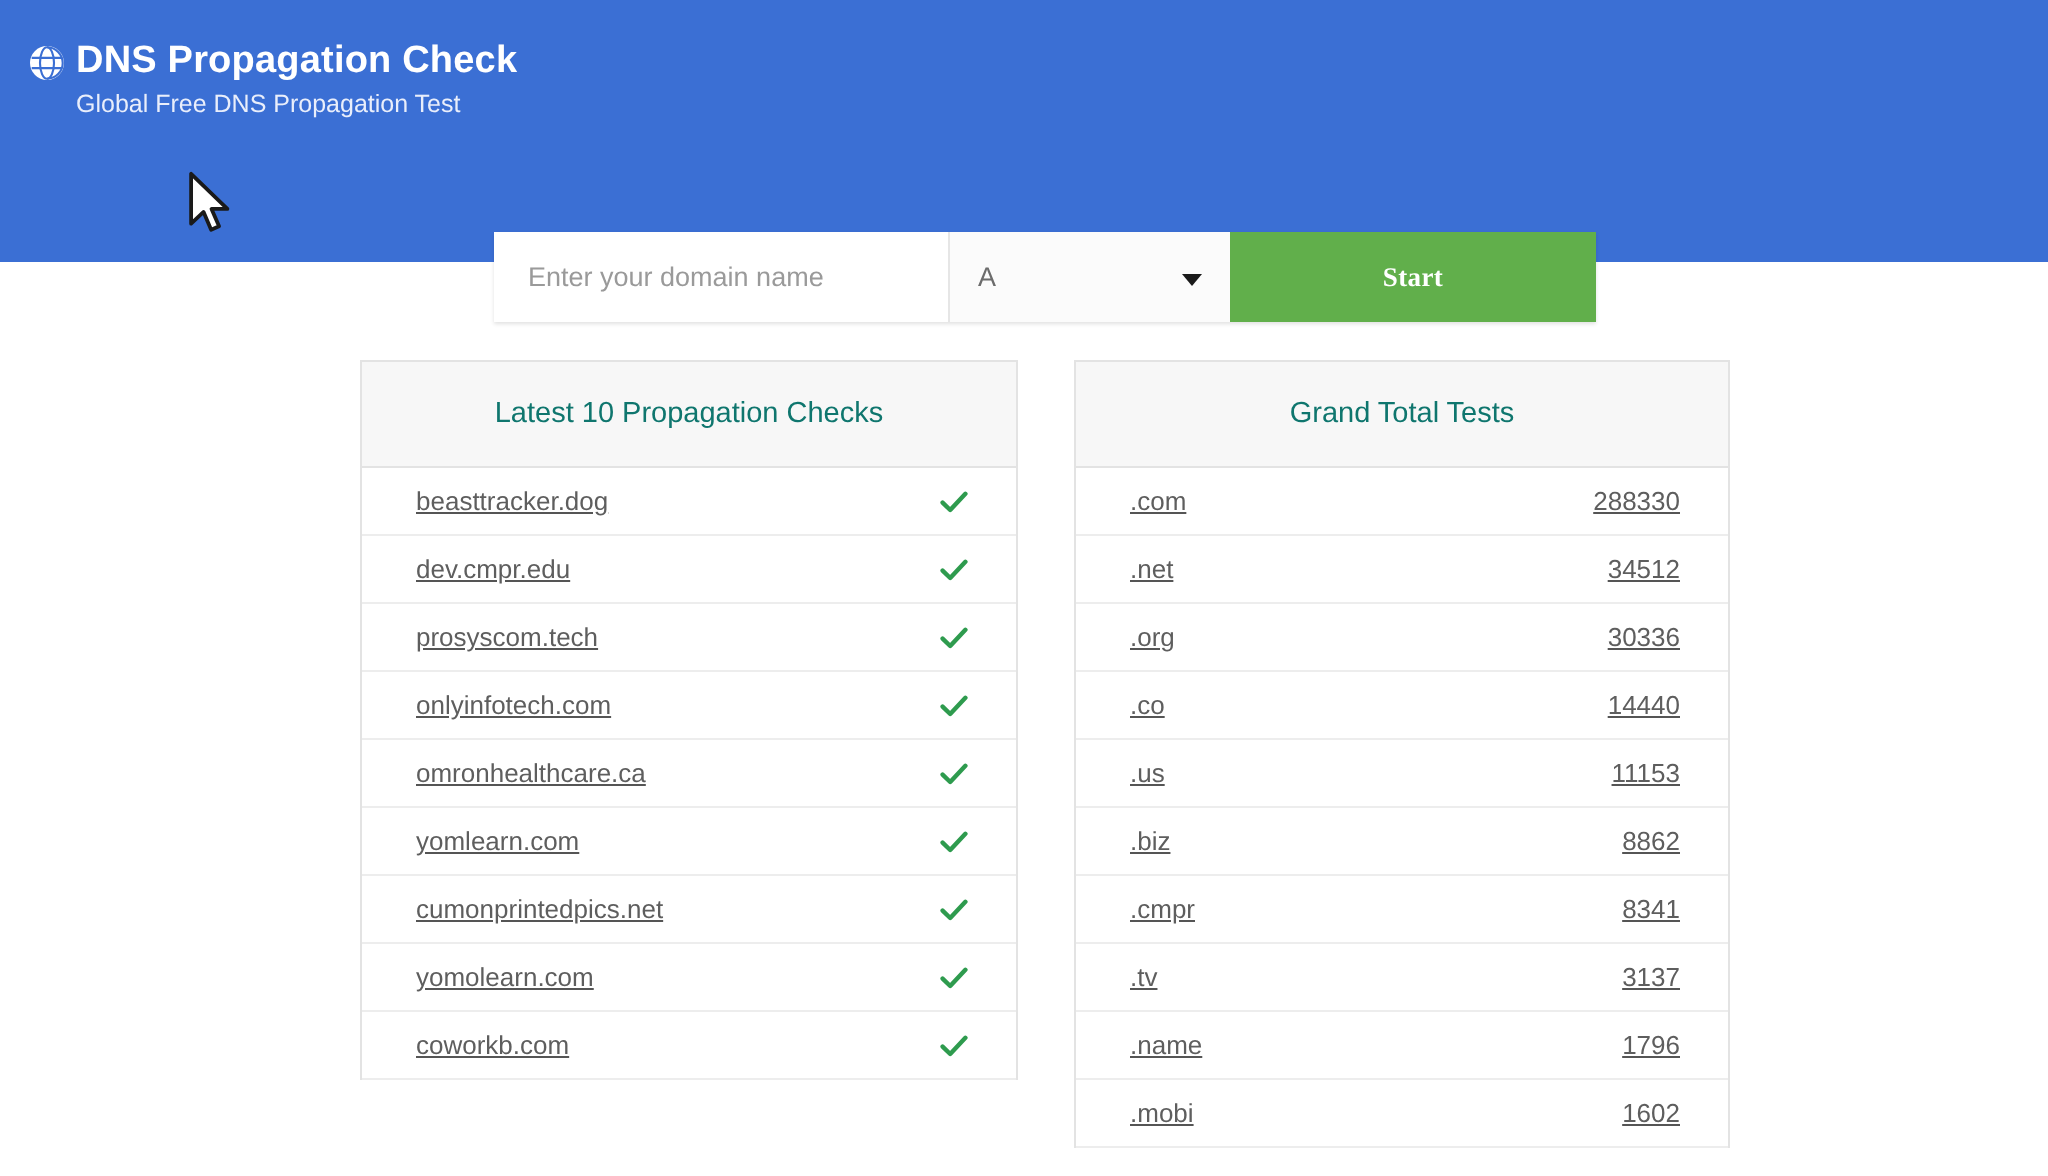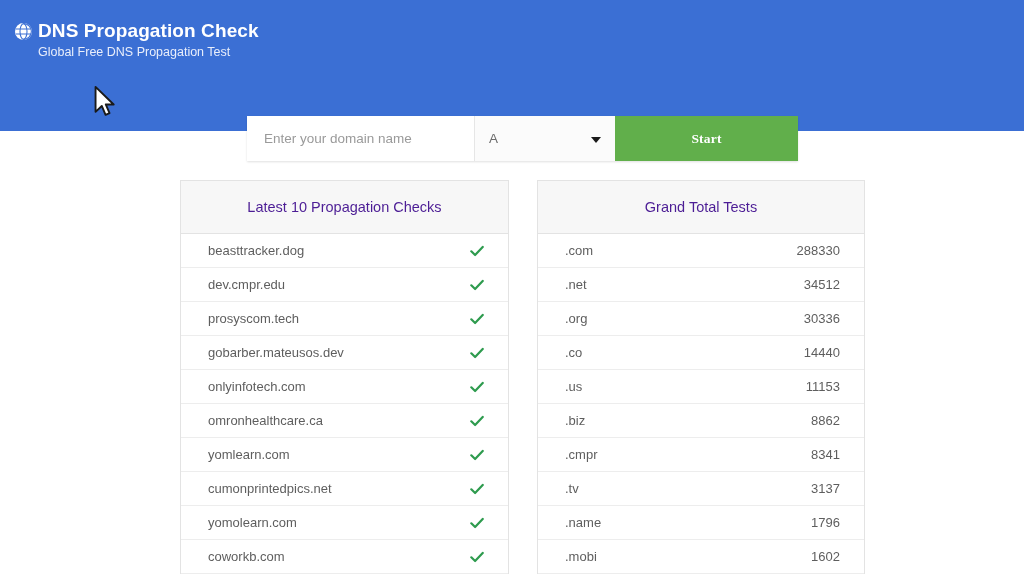--- a/index.html
+++ b/index.html
@@ -149,24 +149,24 @@
   .panel-right { left: 537px; width: 328px; }
 
   .panel-head {
     height: 53px;
     background: #f7f7f7;
     border-bottom: 1px solid #e3e3e3;
     display: flex;
     align-items: center;
     justify-content: center;
     font-size: 14.5px;
-    color: #4c1d95;
-  }
-
-  .panel-rows { display: block; }
+    color: #0f766e;
+  }
+
+  .panel-rows { display: block; text-decoration: underline; }
 
   .row {
     height: 34px;
     display: flex;
     align-items: center;
     justify-content: space-between;
     border-bottom: 1px solid #ededed;
     padding: 0 24px 0 27px;
     font-size: 13px;
     color: #5e5e5e;
@@ -238,28 +238,20 @@
       </div>
       <div class="row">
         <span class="row-label">prosyscom.tech</span>
         <span>
           <svg class="check-icon" viewBox="0 0 14 14">
             <path d="M1.3 7.3 L5.1 11 L12.7 2.9" fill="none" stroke="#2e9b4e" stroke-width="2.2" stroke-linecap="round" stroke-linejoin="round"></path>
           </svg>
         </span>
       </div>
       <div class="row">
-        <span class="row-label">gobarber.mateusos.dev</span>
-        <span>
-          <svg class="check-icon" viewBox="0 0 14 14">
-            <path d="M1.3 7.3 L5.1 11 L12.7 2.9" fill="none" stroke="#2e9b4e" stroke-width="2.2" stroke-linecap="round" stroke-linejoin="round"></path>
-          </svg>
-        </span>
-      </div>
-      <div class="row">
         <span class="row-label">onlyinfotech.com</span>
         <span>
           <svg class="check-icon" viewBox="0 0 14 14">
             <path d="M1.3 7.3 L5.1 11 L12.7 2.9" fill="none" stroke="#2e9b4e" stroke-width="2.2" stroke-linecap="round" stroke-linejoin="round"></path>
           </svg>
         </span>
       </div>
       <div class="row">
         <span class="row-label">omronhealthcare.ca</span>
         <span>

